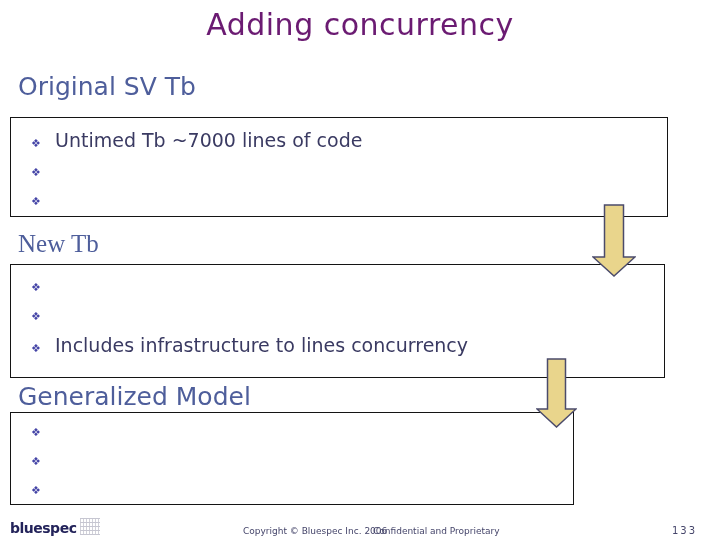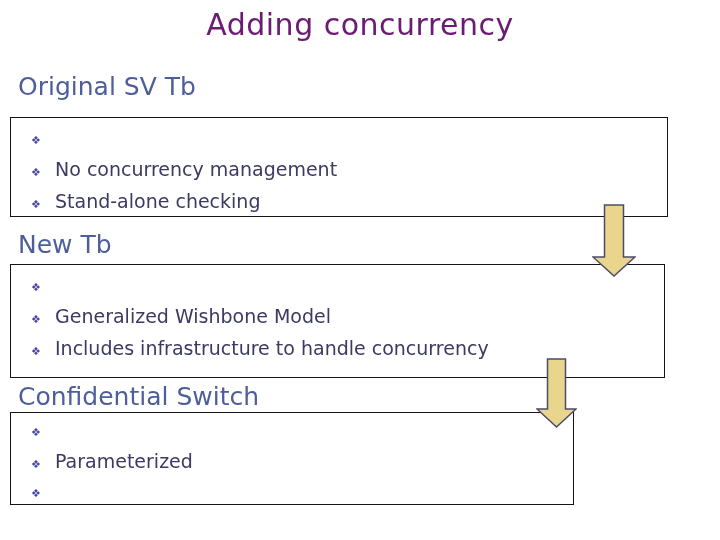--- a/index.html
+++ b/index.html
@@ -28,21 +28,21 @@
   }
   .section-heading {
     position: absolute;
     left: 18px;
     font-size: 25px;
     font-weight: 400;
     color: #4e5e9b;
     white-space: nowrap;
   }
   #heading-0 { top: 72px; }
-  #heading-1 { top: 230px; }
+  #heading-1 { top: 230px; font-family: Liberation Serif, serif; }
   #heading-2 { top: 382px; }
 
   .bullet-box {
     position: absolute;
     left: 10px;
     border: 1px solid #141414;
     background: transparent;
     box-sizing: border-box;
   }
   #box-0 { top: 117px; width: 658px; height: 100px; }
@@ -146,66 +146,70 @@
 
 <div class="slide">
 
   <div class="slide-title">Adding concurrency</div>
 
   <div class="section-heading" id="heading-0">Original SV Tb</div>
   <div class="bullet-box" id="box-0">
     <div class="bullet-list">
       <div class="bullet-row">
         <span class="bullet-marker">❖</span>
-      </div>
-      <div class="bullet-row">
-        <span class="bullet-marker">❖</span>
-        <span class="bullet-text">No concurrency management</span>
-      </div>
-      <div class="bullet-row">
-        <span class="bullet-marker">❖</span>
-        <span class="bullet-text">Stand-alone checking</span>
+        <span class="bullet-text">Untimed Tb ~7000 lines of code</span>
+      </div>
+      <div class="bullet-row">
+        <span class="bullet-marker">❖</span>
+      </div>
+      <div class="bullet-row">
+        <span class="bullet-marker">❖</span>
       </div>
     </div>
   </div>
 
   <div class="section-heading" id="heading-1">New Tb</div>
   <div class="bullet-box" id="box-1">
     <div class="bullet-list">
       <div class="bullet-row">
         <span class="bullet-marker">❖</span>
       </div>
       <div class="bullet-row">
         <span class="bullet-marker">❖</span>
-        <span class="bullet-text">Generalized Wishbone Model</span>
-      </div>
-      <div class="bullet-row">
-        <span class="bullet-marker">❖</span>
-        <span class="bullet-text">Includes infrastructure to handle concurrency</span>
+      </div>
+      <div class="bullet-row">
+        <span class="bullet-marker">❖</span>
+        <span class="bullet-text">Includes infrastructure to lines concurrency</span>
       </div>
     </div>
   </div>
 
-  <div class="section-heading" id="heading-2">Confidential Switch</div>
+  <div class="section-heading" id="heading-2">Generalized Model</div>
   <div class="bullet-box" id="box-2">
     <div class="bullet-list">
       <div class="bullet-row">
         <span class="bullet-marker">❖</span>
       </div>
       <div class="bullet-row">
         <span class="bullet-marker">❖</span>
-        <span class="bullet-text">Parameterized</span>
       </div>
       <div class="bullet-row">
         <span class="bullet-marker">❖</span>
       </div>
     </div>
   </div>
 
   <svg class="down-arrow" id="arrow-0" width="44" height="73" viewBox="0 0 44 73">
     <polygon points="12.5,1 31.5,1 31.5,53 43,53 22,72 1,53 12.5,53"></polygon>
   </svg>
   <svg class="down-arrow" id="arrow-1" width="41" height="70" viewBox="0 0 41 70">
     <polygon points="11.5,1 29.5,1 29.5,51 40,51 20.5,69 1,51 11.5,51"></polygon>
   </svg>
 
+  <div class="footer">
+    <span class="logo-text">bluespec</span>
+    <span class="logo-pattern"></span>
+    <span class="footer-copyright">Copyright © Bluespec Inc. 2006</span>
+    <span class="footer-confidential">Confidential and Proprietary</span>
+    <span class="footer-page-number">133</span>
+  </div>
 
 </div>
 
 </body></html>

